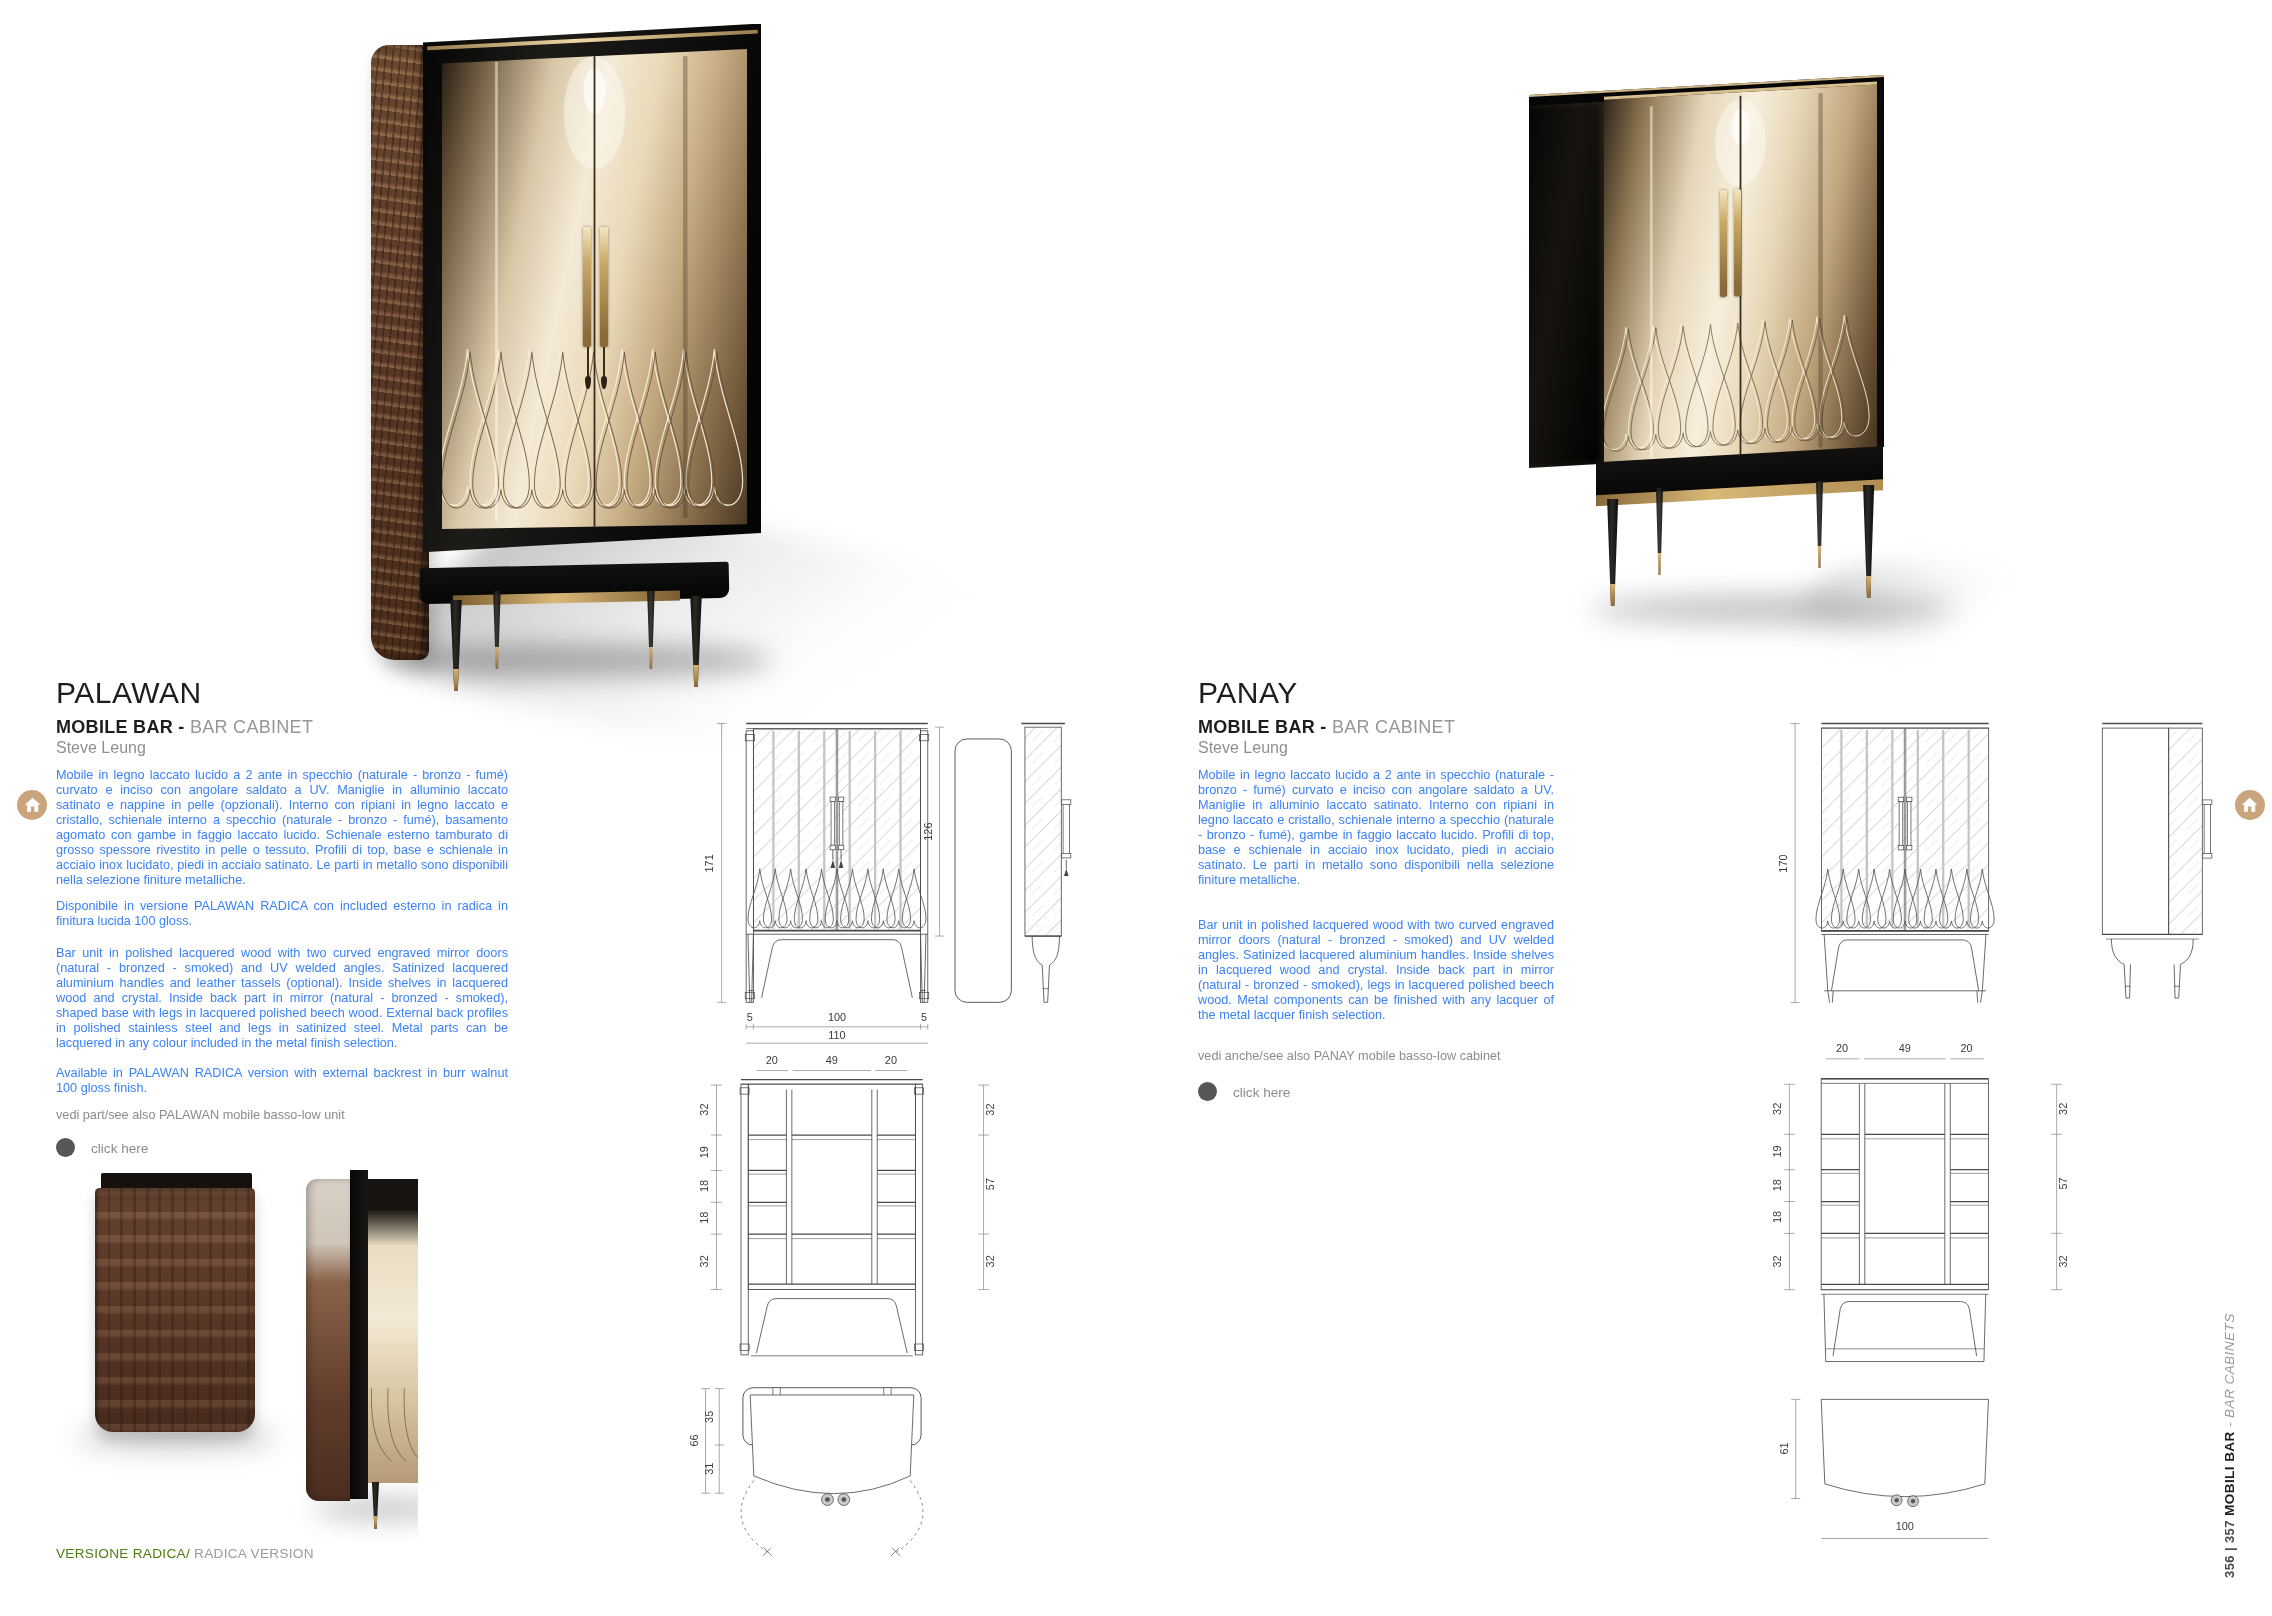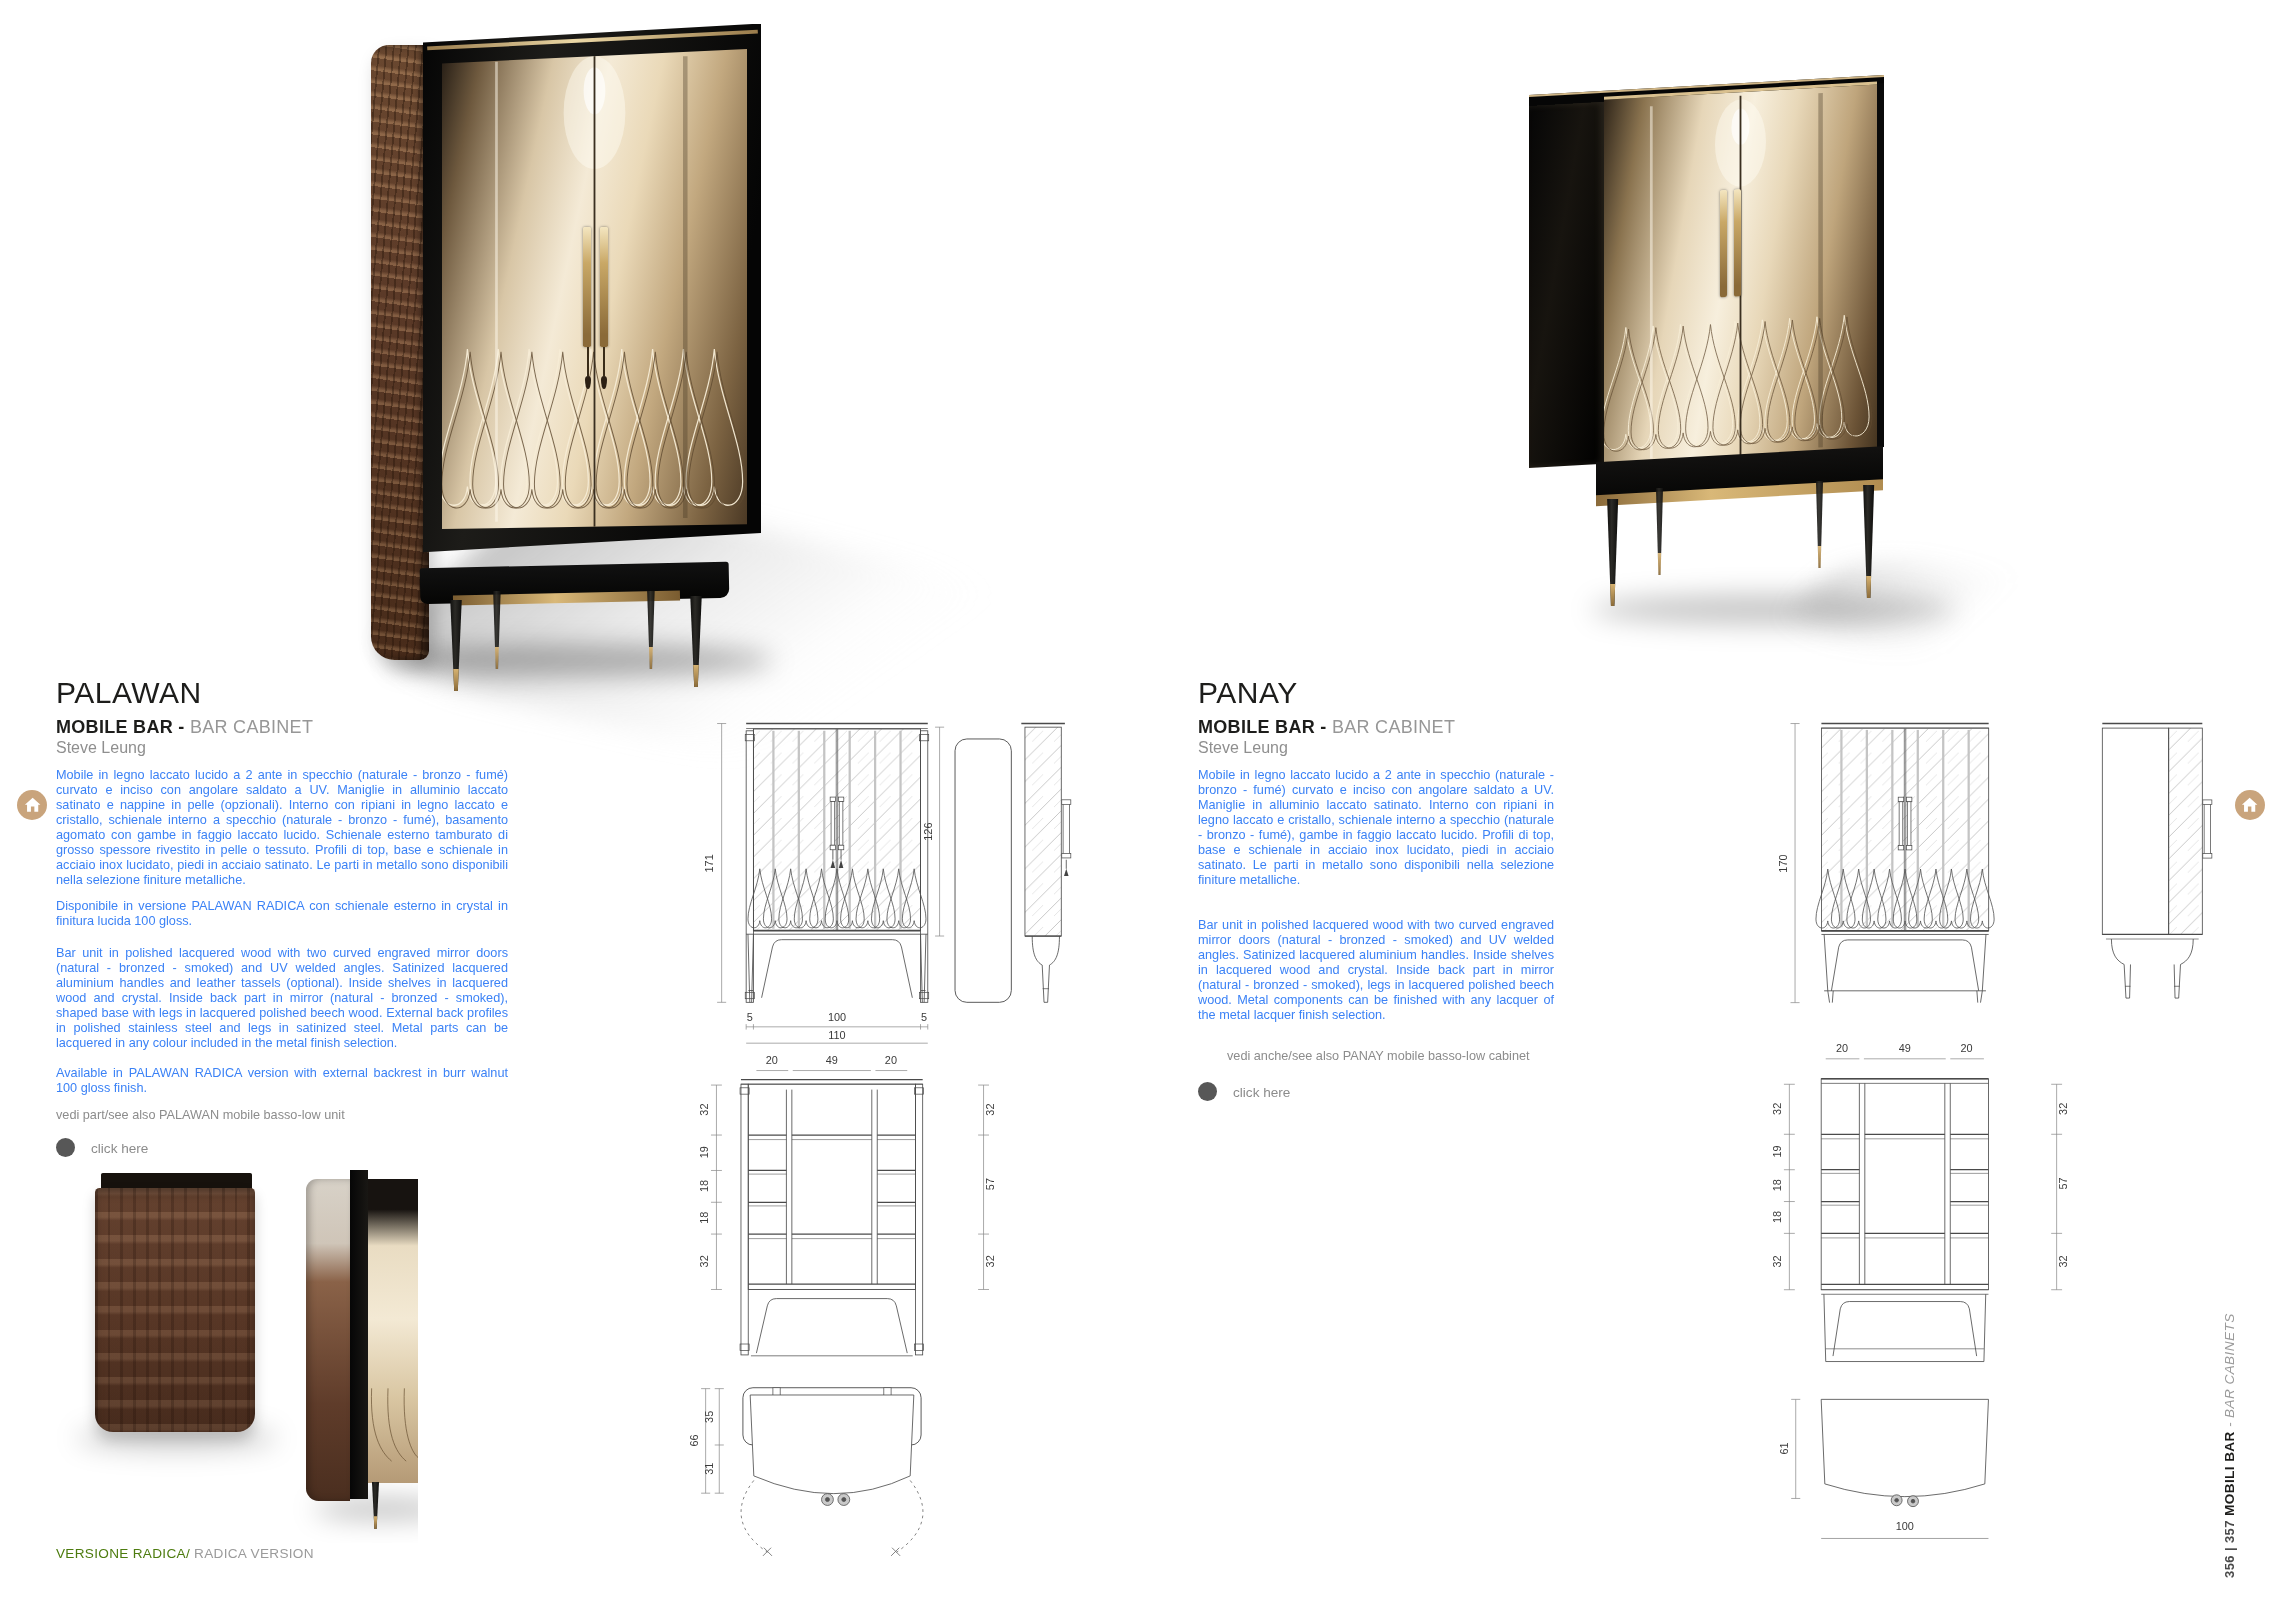--- a/index.html
+++ b/index.html
@@ -145,21 +145,21 @@
       </div>
     <div class="leg" style="left:427px;top:582px;width:11.8px;height:78px;opacity:.92;">
         <div class="foot"></div>
       </div>
   </div>
 
   <div class="abs prod-title" style="left:56px;top:676px;">PALAWAN</div>
   <div class="abs prod-sub" style="left:56px;top:717px;"><span class="sub-b">MOBILE BAR - </span><span class="sub-g">BAR CABINET</span></div>
   <div class="abs designer" style="left:56px;top:739px;">Steve Leung</div>
   <div class="abs body-txt" style="left:56px;top:768px;width:452px;">Mobile in legno laccato lucido a 2 ante in specchio (naturale - bronzo - fumé) curvato e inciso con angolare saldato a UV. Maniglie in alluminio laccato satinato e nappine in pelle (opzionali). Interno con ripiani in legno laccato e cristallo, schienale interno a specchio (naturale - bronzo - fumé), basamento agomato con gambe in faggio laccato lucido. Schienale esterno tamburato di grosso spessore rivestito in pelle o tessuto. Profili di top, base e schienale in acciaio inox lucidato, piedi in acciaio satinato. Le parti in metallo sono disponibili nella selezione finiture metalliche.</div>
-  <div class="abs body-txt" style="left:56px;top:899px;width:452px;">Disponibile in versione PALAWAN RADICA con schienale esterno in crystal in finitura lucida 100 gloss.</div>
+  <div class="abs body-txt" style="left:56px;top:899px;width:452px;">Disponibile in versione PALAWAN RADICA con included esterno in radica in finitura lucida 100 gloss.</div>
   <div class="abs body-txt" style="left:56px;top:946px;width:452px;">Bar unit in polished lacquered wood with two curved engraved mirror doors (natural - bronzed - smoked) and UV welded angles. Satinized lacquered aluminium handles and leather tassels (optional). Inside shelves in lacquered wood and crystal. Inside back part in mirror (natural - bronzed - smoked), shaped base with legs in lacquered polished beech wood. External back profiles in polished stainless steel and legs in satinized steel. Metal parts can be lacquered in any colour included in the metal finish selection.</div>
   <div class="abs body-txt" style="left:56px;top:1066px;width:452px;">Available in PALAWAN RADICA version with external backrest in burr walnut 100 gloss finish.</div>
   <div class="abs see-also" style="left:56px;top:1108px;">vedi part/see also PALAWAN mobile basso-low unit</div>
   <div class="abs click-dot" style="left:56px;top:1138px;"></div>
   <div class="abs click-label" style="left:91px;top:1141px;cursor:pointer;">click here</div>
 
   <div class="abs" style="left:50px;top:1166px;width:368px;height:377px;overflow:hidden;">
     <div class="abs shadow-soft" style="left:27px;top:260px;width:200px;height:23.6px;border-radius:50%;background:rgba(0,0,0,.20);"></div>
     <div class="abs" style="left:51px;top:7.3px;width:151px;height:18px;background:#17120d;border-radius:1.8px;"></div>
     <div class="abs" style="left:45px;top:22px;width:160px;height:244px;border-radius:4.5px 4.5px 18px 18px;
@@ -464,21 +464,21 @@
     <div class="leg" style="left:305px;top:458px;width:11px;height:87px;opacity:.92;">
         <div class="foot"></div>
       </div>
   </div>
 
   <div class="abs prod-title" style="left:1198px;top:676px;">PANAY</div>
   <div class="abs prod-sub" style="left:1198px;top:717px;"><span class="sub-b">MOBILE BAR - </span><span class="sub-g">BAR CABINET</span></div>
   <div class="abs designer" style="left:1198px;top:739px;">Steve Leung</div>
   <div class="abs body-txt" style="left:1198px;top:768px;width:356px;">Mobile in legno laccato lucido a 2 ante in specchio (naturale - bronzo - fumé) curvato e inciso con angolare saldato a UV. Maniglie in alluminio laccato satinato. Interno con ripiani in legno laccato e cristallo, schienale interno a specchio (naturale - bronzo - fumé), gambe in faggio laccato lucido. Profili di top, base e schienale in acciaio inox lucidato, piedi in acciaio satinato. Le parti in metallo sono disponibili nella selezione finiture metalliche.</div>
   <div class="abs body-txt" style="left:1198px;top:918px;width:356px;">Bar unit in polished lacquered wood with two curved engraved mirror doors (natural - bronzed - smoked) and UV welded angles. Satinized lacquered aluminium handles. Inside shelves in lacquered wood and crystal. Inside back part in mirror (natural - bronzed - smoked), legs in lacquered polished beech wood. Metal components can be finished with any lacquer of the metal lacquer finish selection.</div>
-  <div class="abs see-also" style="left:1198px;top:1049px;margin-left:29px;">vedi anche/see also PANAY mobile basso-low cabinet</div>
+  <div class="abs see-also" style="left:1198px;top:1049px;">vedi anche/see also PANAY mobile basso-low cabinet</div>
   <div class="abs click-dot" style="left:1198px;top:1082px;"></div>
   <div class="abs click-label" style="left:1233px;top:1085px;cursor:pointer;">click here</div>
 
   <svg class="draw" style="left:1773px;top:709px;" width="455" height="300" viewBox="0 0 500 330">
     <g stroke="#8a8a8a" stroke-width="0.8">
       <line x1="24" y1="16" x2="24" y2="323"></line>
         <line x1="19" y1="16" x2="29" y2="16"></line>
         <line x1="19" y1="323" x2="29" y2="323"></line>
     </g>
     <text transform="rotate(-90 15 170)" x="15" y="170" text-anchor="middle">170</text>

